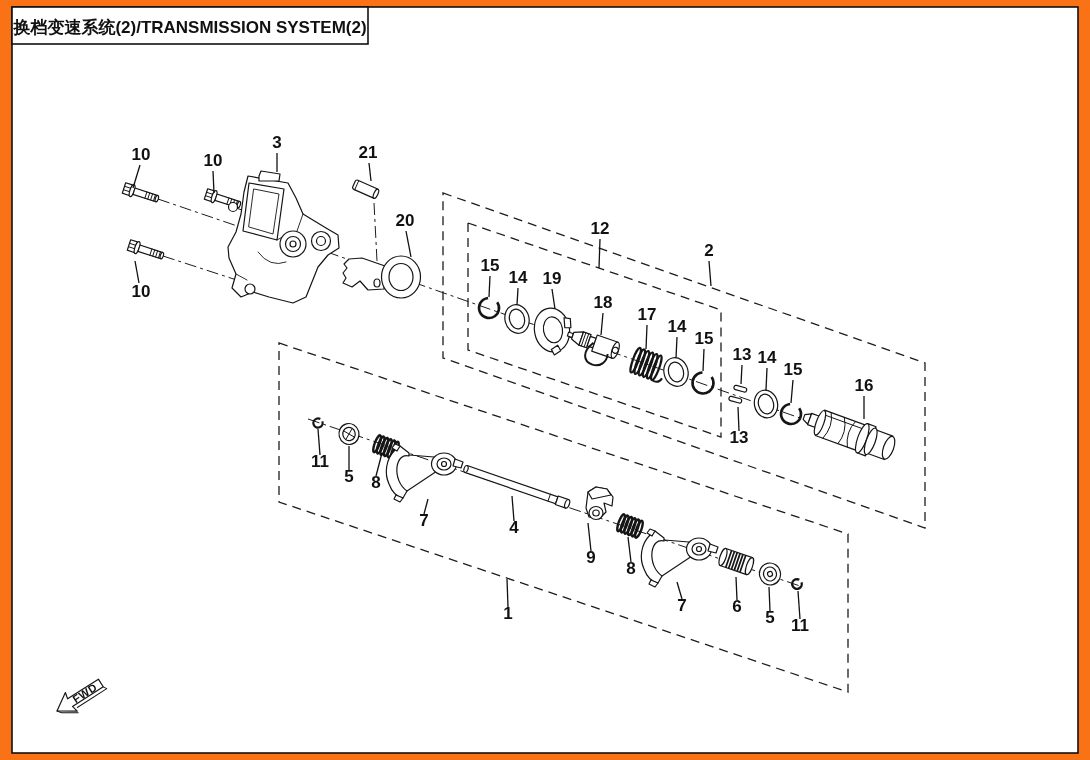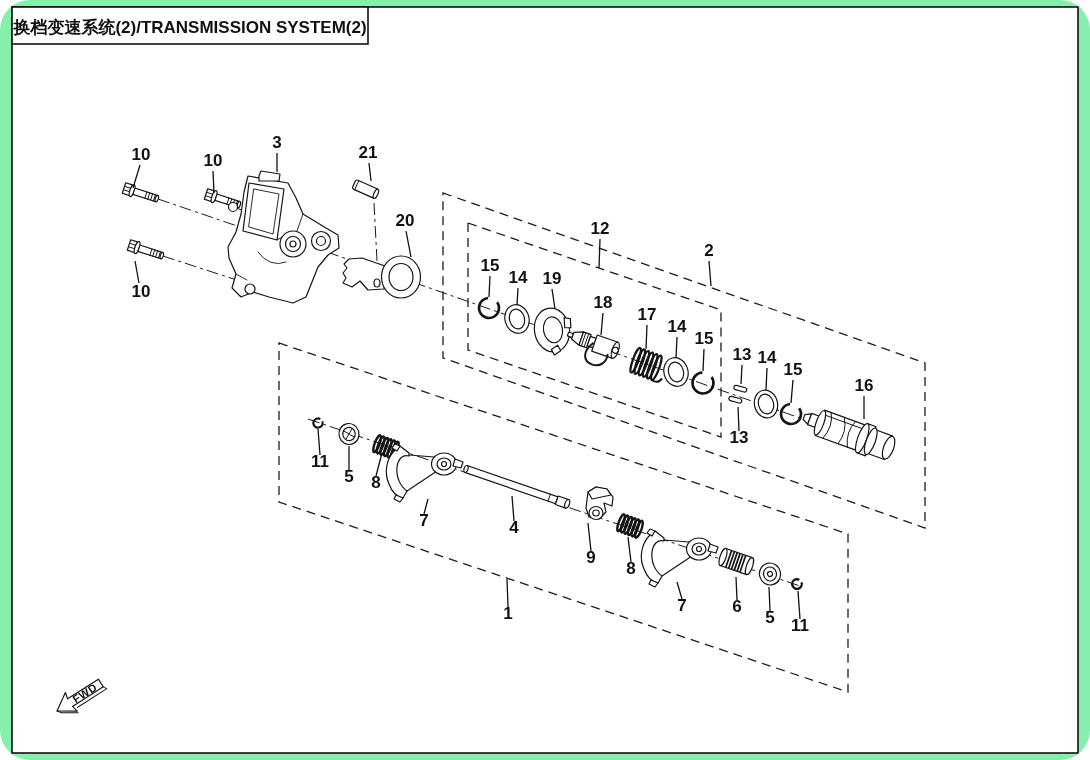--- a/index.html
+++ b/index.html
@@ -1,16 +1,16 @@
 <!DOCTYPE html>
 <html><head>
 <meta charset="utf-8">
 <style>
   html,body{margin:0;padding:0;background:#fff;}
-  #page{position:relative;width:1090px;height:760px;background:#86efac;font-family:"Liberation Sans",sans-serif;border-radius:30px;}
+  #page{position:relative;width:1090px;height:760px;background:#f97316;font-family:"Liberation Sans",sans-serif;}
   svg text{font-family:"Liberation Sans","DejaVu Sans",sans-serif;fill:#111;}
   .callout{font-size:17px;font-weight:bold;text-anchor:middle;}
   .title-text{font-size:17px;font-weight:bold;text-anchor:middle;}
   .fwd-text{font-size:11px;font-weight:bold;letter-spacing:.5px;}
   .dashed-box{fill:none;stroke:#1c1c1c;stroke-width:1.3;stroke-dasharray:9 6;}
   .axis-line{fill:none;stroke:#1c1c1c;stroke-width:1;stroke-dasharray:12 4 3 4;}
   .leader{stroke:#111;stroke-width:1.3;}
   .part{stroke:#151515;stroke-width:1.2;fill:#fff;stroke-linejoin:round;stroke-linecap:round;}
   .thin{stroke-width:.9;fill:none;}
   .coil{fill:none;stroke:#151515;}

